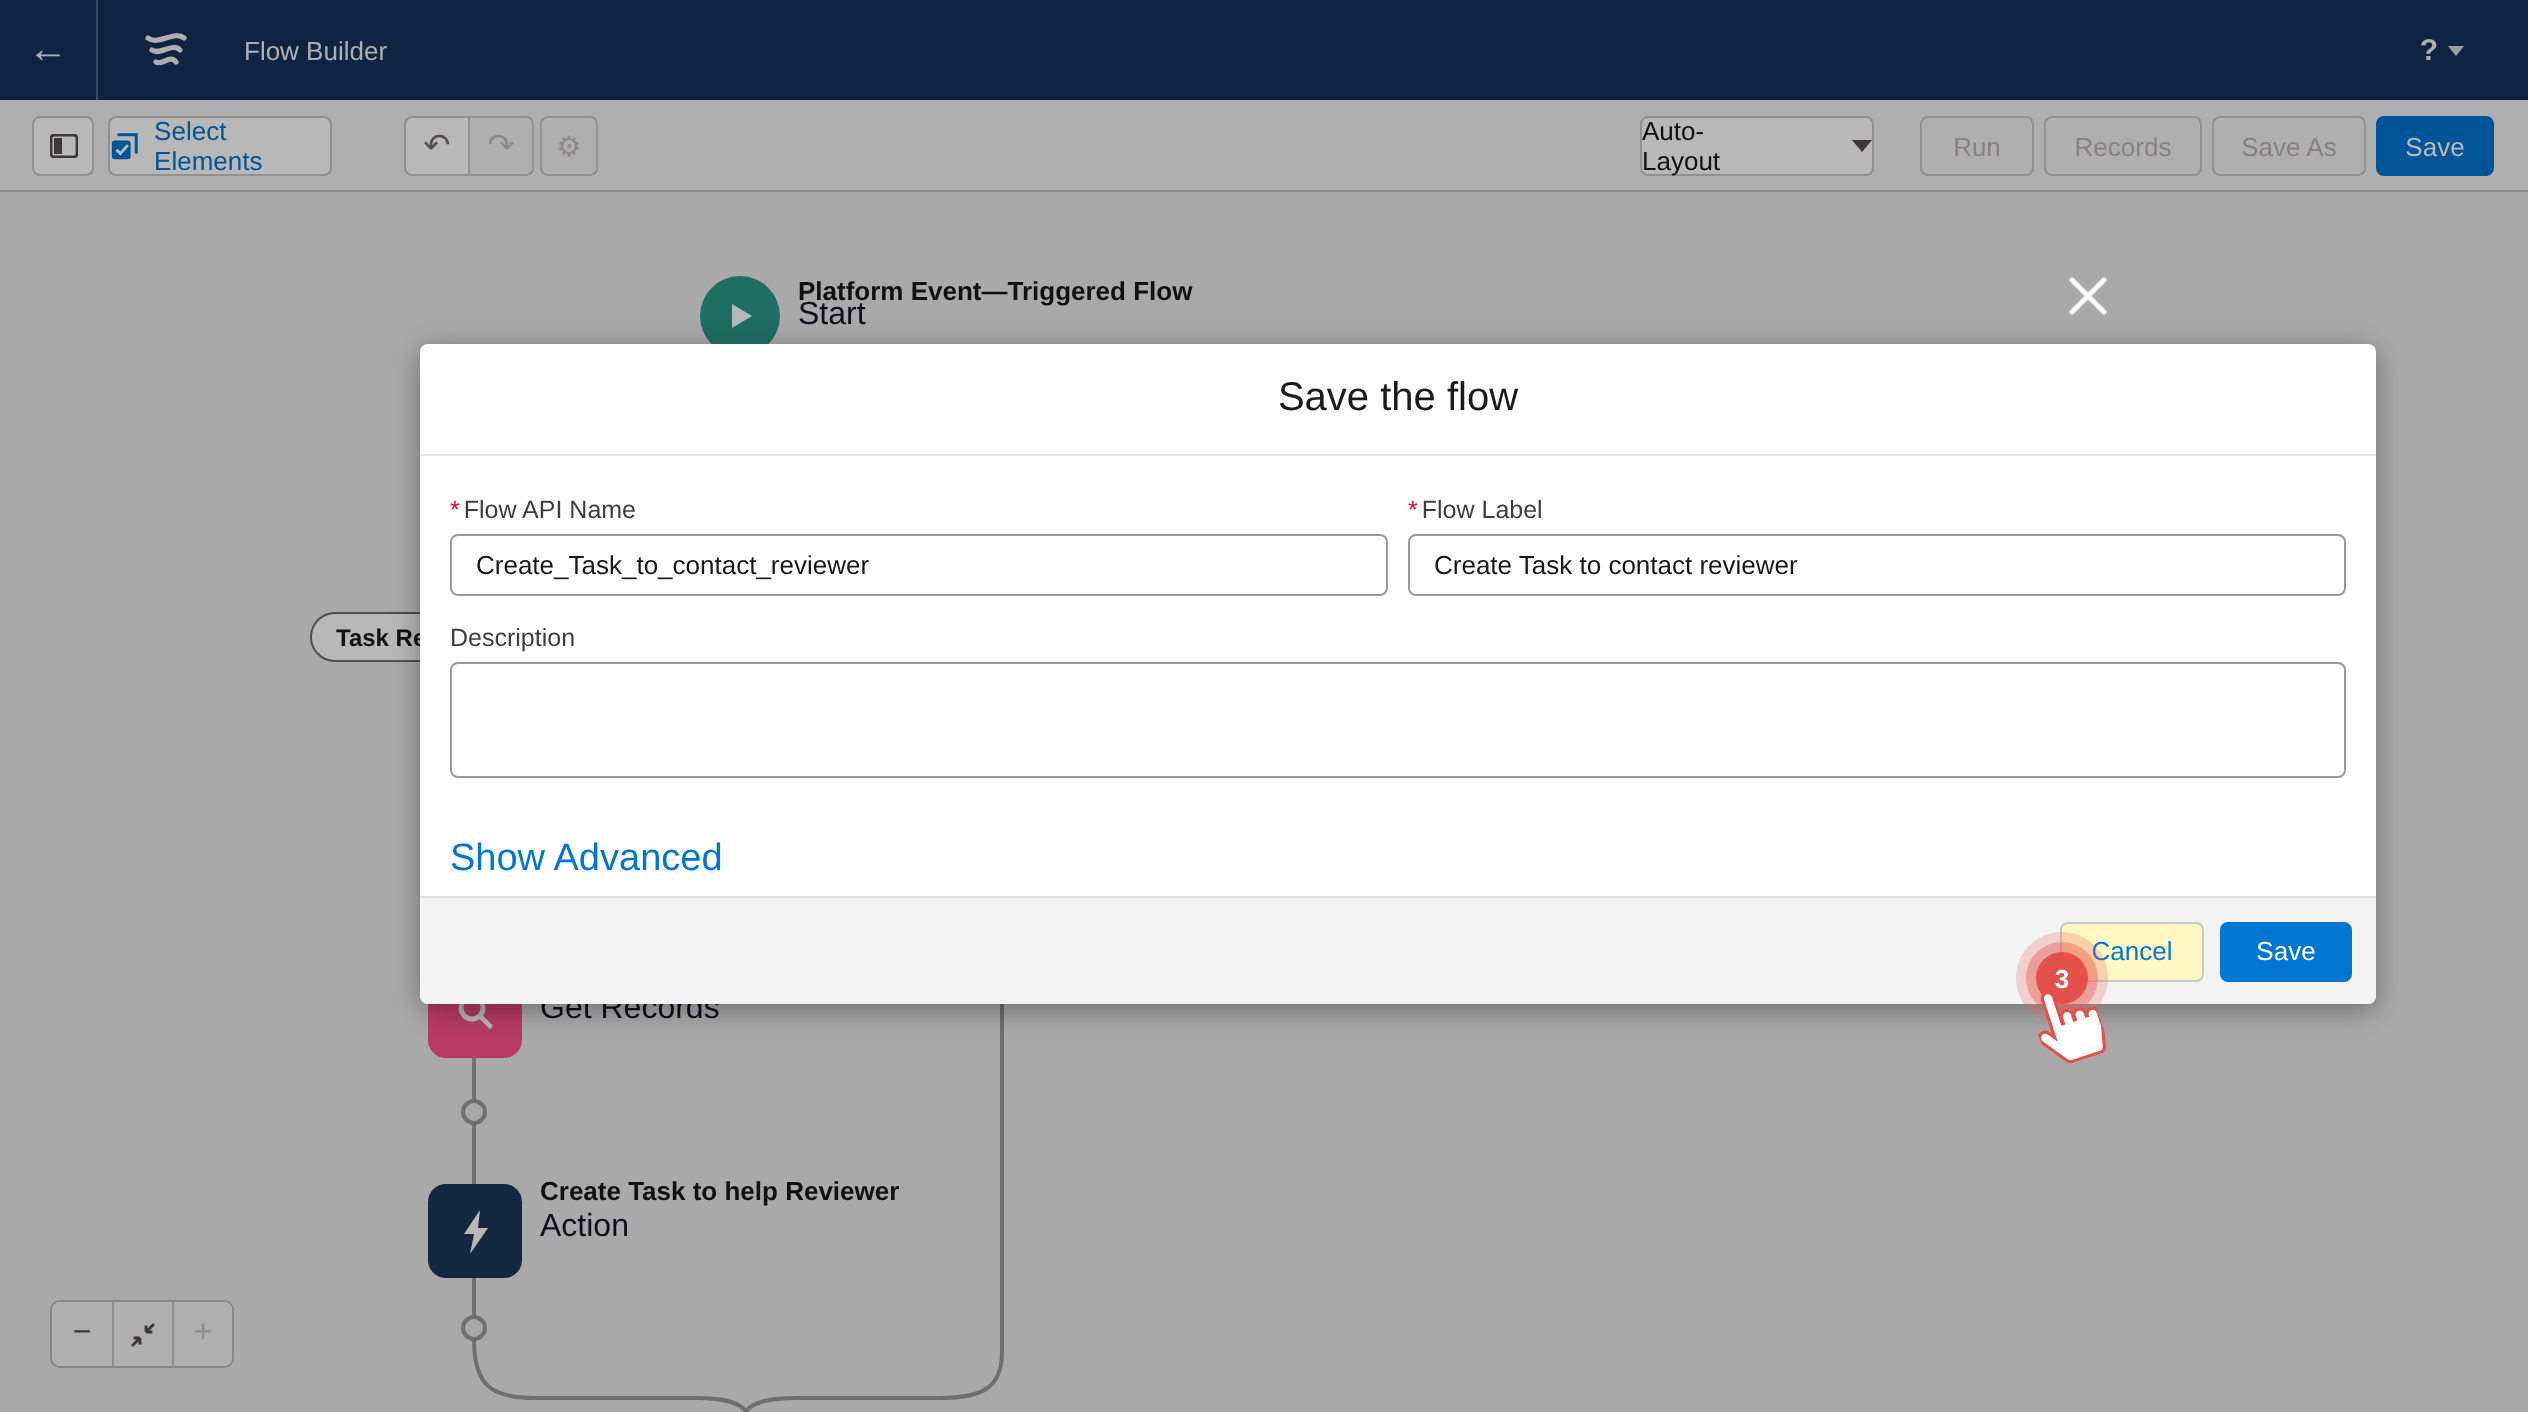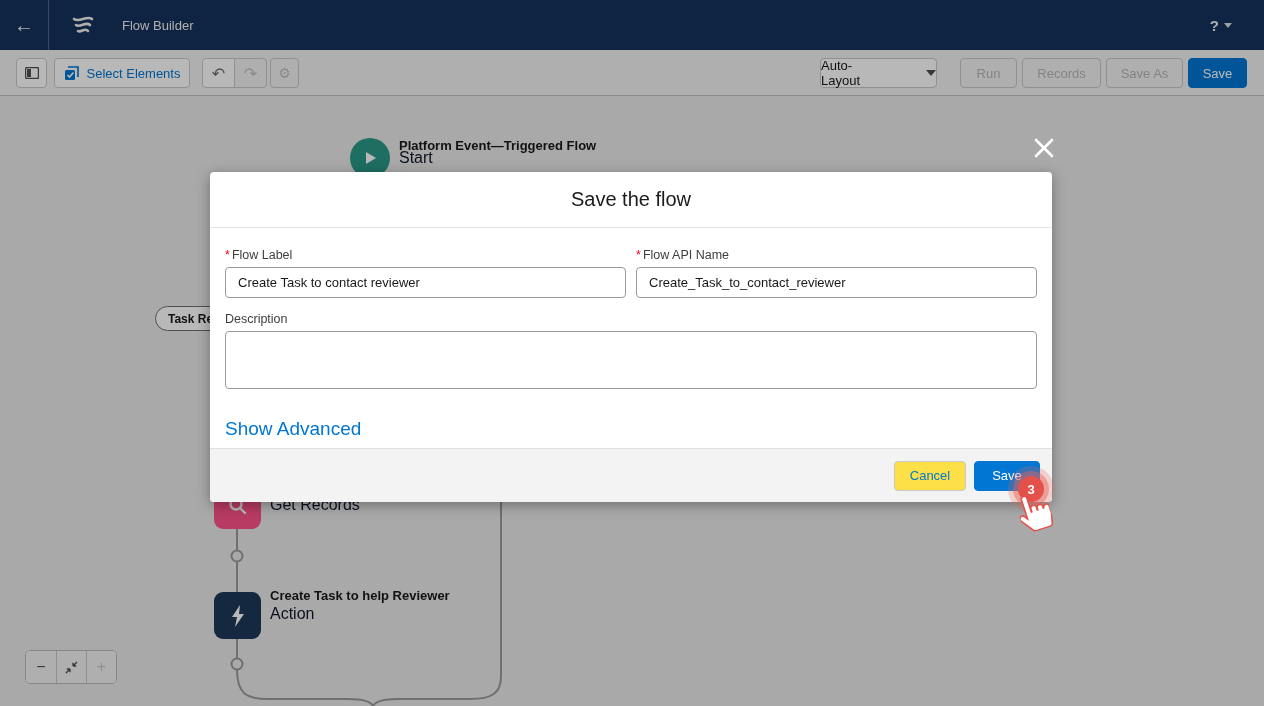--- a/index.html
+++ b/index.html
@@ -50,21 +50,21 @@
     align-items:center; font-size:12px; font-weight:bold; color:#181818; cursor:pointer; }
   .zoom-ctrl { position:absolute; left:25px; top:554px; display:flex;
     border:1px solid #bdbbba; border-radius:5px; overflow:hidden; background:#f4f3f3; }
   .zoom-btn { width:30px; height:32px; display:flex; align-items:center; justify-content:center;
     font-size:16px; color:#514f4d; background:#f4f3f3; cursor:pointer; }
   .zoom-btn + .zoom-btn { border-left:1px solid #c9c7c5; }
   .zoom-btn.disabled { color:#c9c7c5; cursor:default; }
 
   
   .overlay { position:absolute; inset:0; background:rgba(0,0,0,0.28); z-index:10; }
-  .modal { position:absolute; left:210px; top:172px; width:842px; height:330px;
+  .modal { position:absolute; left:210px; top:172px; width:978px; height:330px;
     background:#ffffff; border-radius:4px; box-shadow:0 3px 14px rgba(0,0,0,0.35);
     z-index:20; display:flex; flex-direction:column; }
   .modal-header { height:56px; border-bottom:1px solid #e5e5e5; display:flex;
     align-items:center; justify-content:center; flex:0 0 auto; }
   .modal-title { font-size:20px; color:#1b1b1b; }
   .modal-body { padding:20px 15px 0 15px; flex:1 1 auto; }
   .field-row { display:flex; gap:10px; }
   .field-col { flex:1 1 0; }
   .field-label { font-size:12.5px; color:#3e3e3c; margin-bottom:5px; }
   .req-star { color:#ea001e; margin-right:2px; }
@@ -74,21 +74,21 @@
   .textarea-input { width:100%; height:58px; border:1px solid #9a9a9a; border-radius:4px;
     padding:8px 12px; font-size:13px; color:#181818; font-family:"Liberation Sans",sans-serif;
     resize:none; outline:none; }
   .link { display:inline-block; margin-top:25px; font-size:19px; color:#0176d3;
     text-decoration:none; cursor:pointer; }
   .modal-footer { flex:0 0 54px; background:#f4f3f3; border-top:1px solid #e0e0e0;
     border-radius:0 0 4px 4px; display:flex; align-items:center; justify-content:flex-end;
     gap:8px; padding-right:12px; }
   .mf-btn { height:30px; border-radius:4px; font-size:13px; display:flex; align-items:center;
     justify-content:center; cursor:pointer; }
-  .mf-cancel { width:72px; background:#fde047; border:1px solid #c9c9c9; color:#0176d3;margin-left:41px; }
+  .mf-cancel { width:72px; background:#fef9c3; border:1px solid #c9c9c9; color:#0176d3;margin-left:41px; }
   .mf-save { width:66px; background:#0176d3; border:1px solid #0176d3; color:#fff; }
 
   .modal-close { position:absolute; left:1030px; top:134px; width:28px; height:28px;
     z-index:30; cursor:pointer; display:flex; align-items:center; justify-content:center; }
 
   
   .click-badge { position:absolute; left:1018px; top:476px; width:26px; height:26px;
     border-radius:50%; background:#e4504a; color:#fff; font-size:13px; font-weight:bold;
     display:flex; align-items:center; justify-content:center; z-index:40;
     box-shadow:0 0 0 5px rgba(232,98,92,0.45), 0 0 0 10px rgba(232,98,92,0.25); }
@@ -116,21 +116,21 @@
     </div>
   </div>
 
   <div class="toolbar">
     <div class="tb-btn" style="left:16px; width:31px;">
       <svg width="14" height="12" viewBox="0 0 14 12">
         <rect x="0.5" y="0.5" width="13" height="11" rx="1.5" fill="none" stroke="#514f4d" stroke-width="1.4"></rect>
         <rect x="2" y="2" width="4" height="8" fill="#514f4d"></rect>
       </svg>
     </div>
-    <div class="tb-btn" style="left:54px; width:136px;">
+    <div class="tb-btn" style="left:54px; width:112px;">
       <svg width="15" height="15" viewBox="0 0 15 15" style="margin-right:8px;">
         <path d="M4 1 h10 v10" fill="none" stroke="#0176d3" stroke-width="1.6"></path>
         <rect x="1" y="4" width="10" height="10" rx="1.6" fill="#0176d3"></rect>
         <path d="M3.5 9 l2 2 l4 -4.5" fill="none" stroke="#fff" stroke-width="1.6"></path>
       </svg>
       <span class="blue-text">Select Elements</span>
     </div>
     <div class="tb-btn" style="left:202px; width:33px; border-radius:4px 0 0 4px;">
       <span class="icon-gray" style="font-size:16px;">↶</span>
     </div>
@@ -220,29 +220,29 @@
   <div class="overlay"></div>
 
   <div class="modal">
     <div class="modal-header">
       <span class="modal-title">Save the flow</span>
     </div>
     <div class="modal-body">
       <div class="field-row">
         <div class="field-col">
           <div class="field-label">
+            <span class="req-star">*</span><span>Flow API Name</span>
+          </div>
+          <input class="text-input" type="text" value="Create_Task_to_contact_reviewer" style="">
+        </div>
+        <div class="field-col">
+          <div class="field-label">
             <span class="req-star">*</span><span>Flow Label</span>
           </div>
           <input class="text-input" type="text" value="Create Task to contact reviewer" style="">
-        </div>
-        <div class="field-col">
-          <div class="field-label">
-            <span class="req-star">*</span><span>Flow API Name</span>
-          </div>
-          <input class="text-input" type="text" value="Create_Task_to_contact_reviewer" style="">
         </div>
       </div>
       <div class="field-label desc-label">Description</div>
       <textarea class="textarea-input" value="" style=""></textarea>
       <a class="link">Show Advanced</a>
     </div>
     <div class="modal-footer">
       <div class="mf-btn mf-cancel">
         <span>Cancel</span>
       </div>

